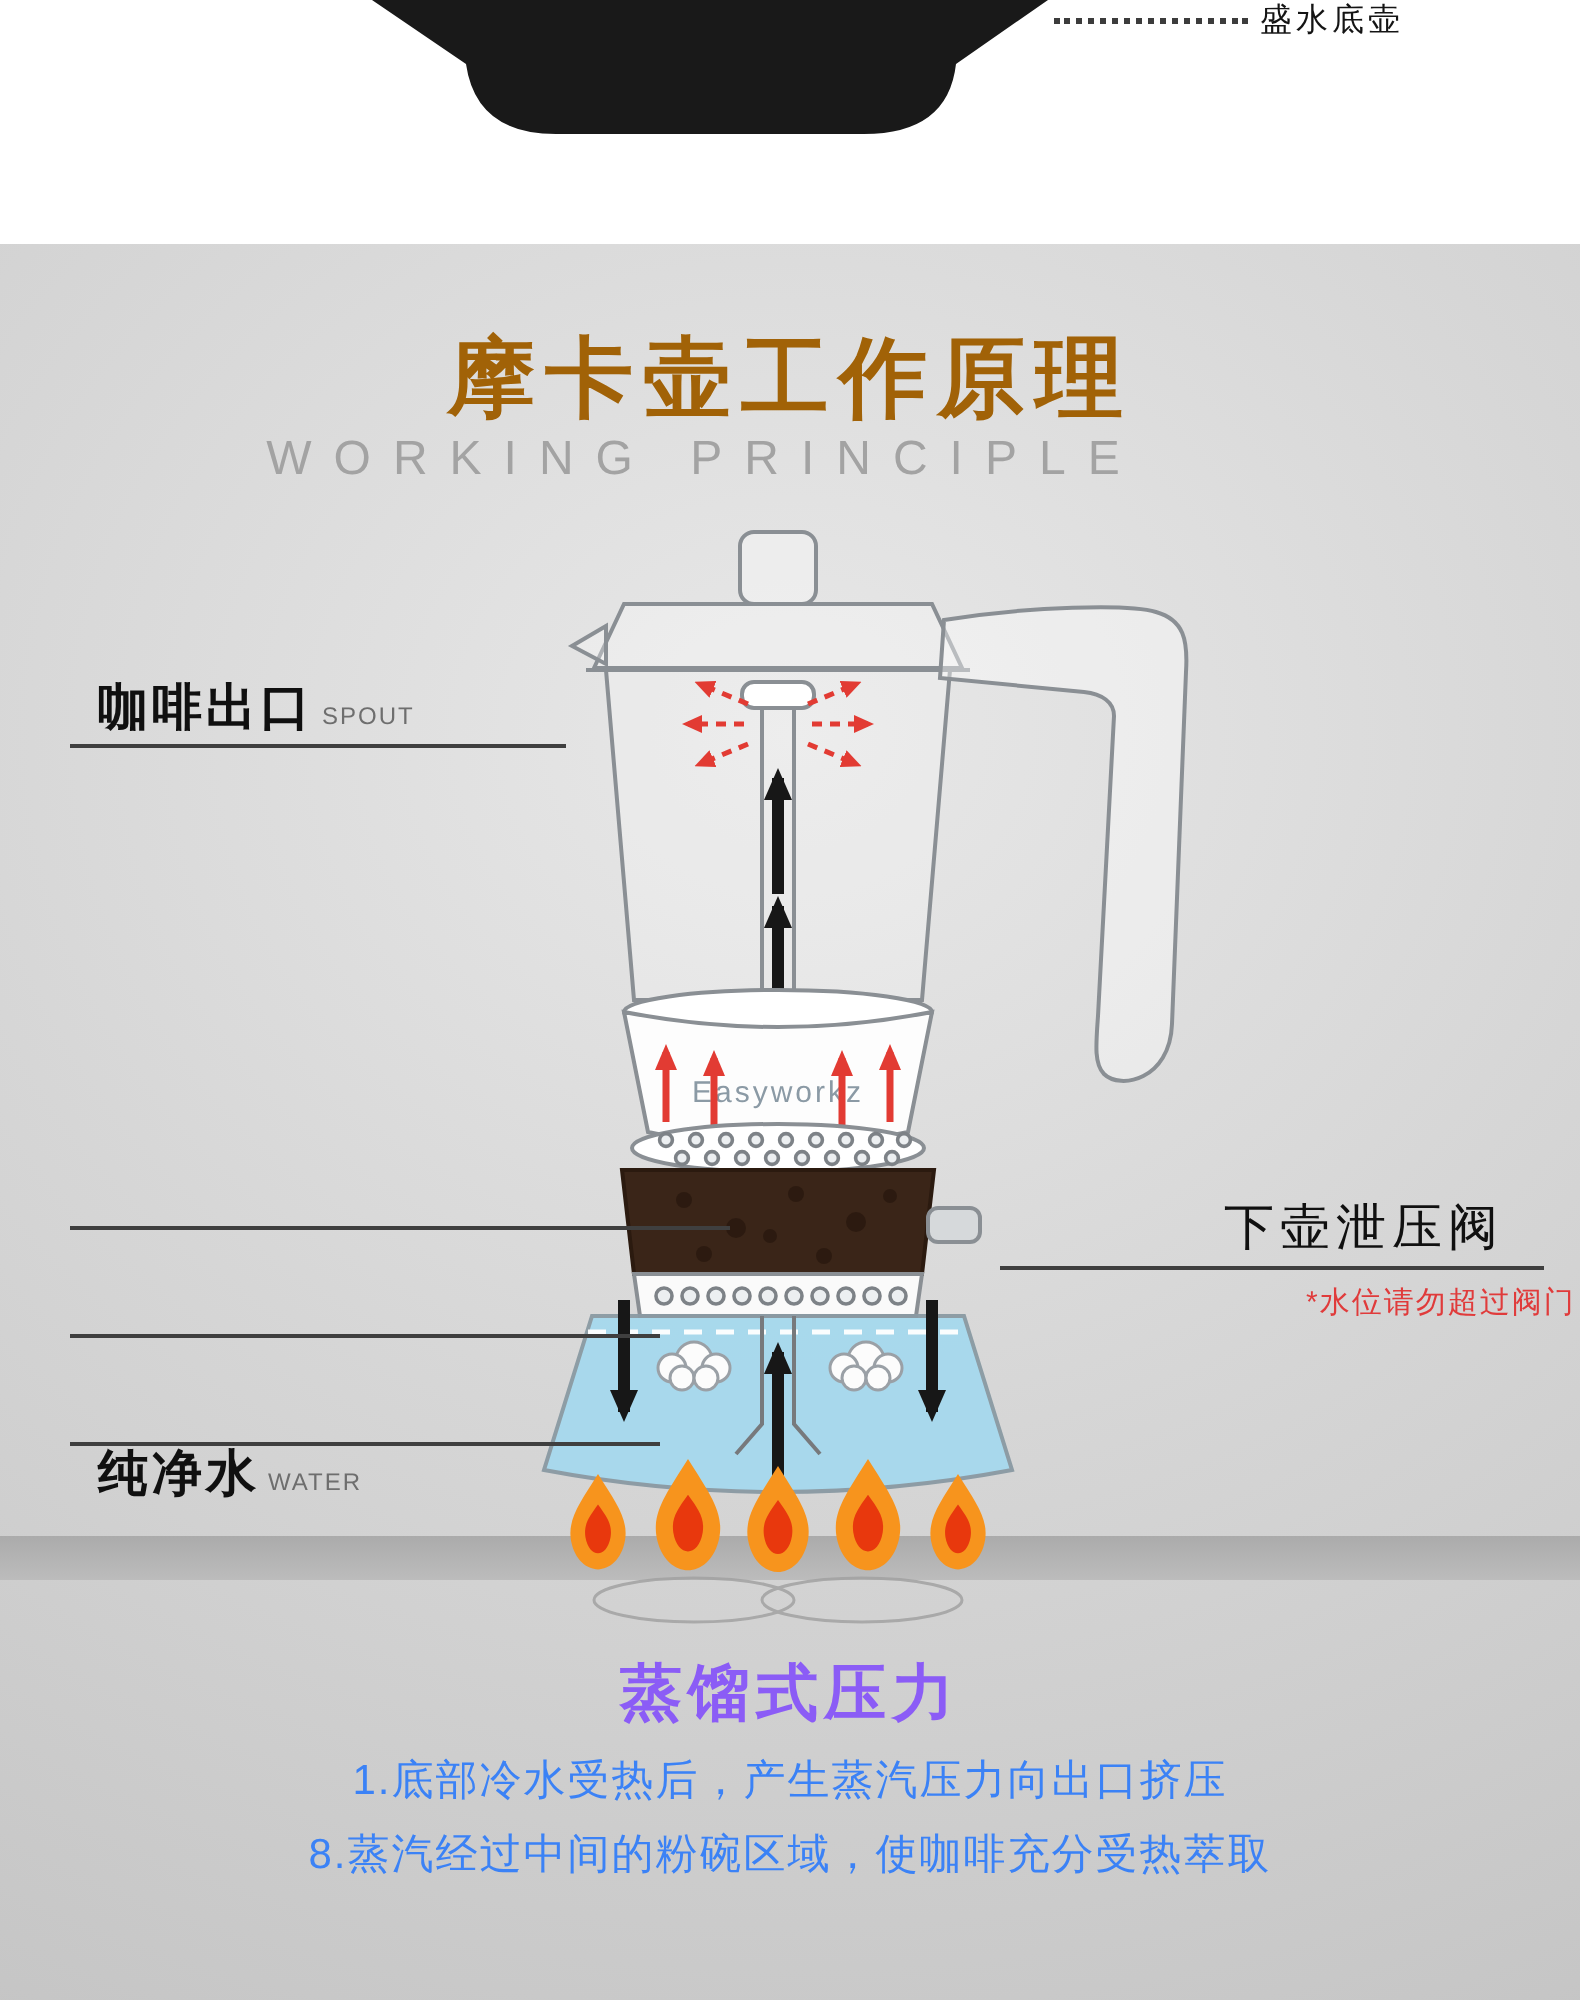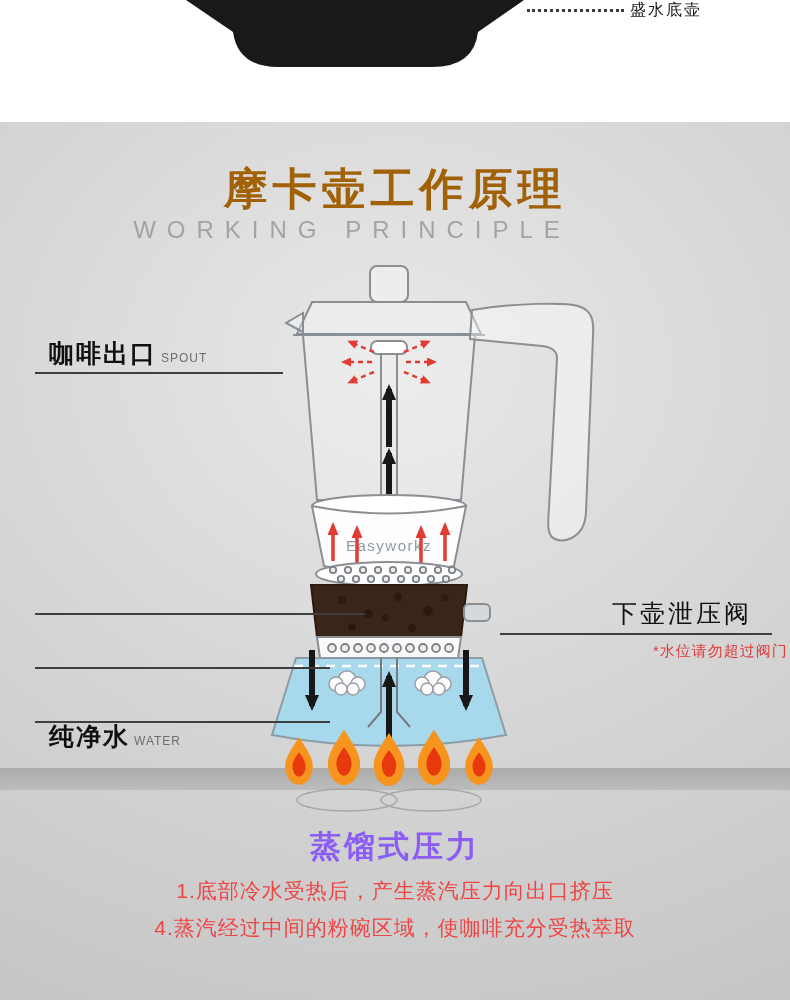--- a/index.html
+++ b/index.html
@@ -24,21 +24,21 @@
   .call .en{font-size:12px;color:#6e6e6e;letter-spacing:1px;margin-left:4px;}
   .call-line{position:absolute;height:0;border-top:2px solid #3f3f3f;}
 
   .call-right{position:absolute;left:612px;top:597px;font-size:25px;font-weight:normal;
          color:#101010;letter-spacing:3px;white-space:nowrap;}
   .valve-note{position:absolute;left:616px;top:642px;font-size:15px;color:#e03b3b;letter-spacing:1px;margin-left:37px;}
 
   .footer-title{position:absolute;left:0;top:826px;width:790px;text-align:center;
          font-size:31px;font-weight:bold;letter-spacing:3px;color:#8b5cf6;}
   .steps{position:absolute;left:0;top:872px;width:790px;text-align:center;}
-  .step{font-size:21px;color:#ef4444;line-height:37px;letter-spacing:1px;}
+  .step{font-size:21px;color:#3b82f6;line-height:37px;letter-spacing:1px;}
 </style>
 </head>
 <body>
 
 <div class="page">
 
   <div class="bg-gray"></div>
   <div class="stripe"></div>
 
   <svg class="art" viewBox="0 0 790 1000">
@@ -207,16 +207,16 @@
   </div>
   <div class="call-line" style="left:35px;top:721px;width:295px"></div>
 
   <div class="call-right">下壶泄压阀</div>
   <div class="call-line" style="left:500px;top:633px;width:272px"></div>
   <div class="valve-note">*水位请勿超过阀门</div>
 
   <div class="footer-title">蒸馏式压力</div>
   <div class="steps">
     <div class="step">1.底部冷水受热后，产生蒸汽压力向出口挤压</div>
-    <div class="step">4.蒸汽经过中间的粉碗区域，使咖啡充分受热萃取</div>
+    <div class="step">8.蒸汽经过中间的粉碗区域，使咖啡充分受热萃取</div>
   </div>
 
 </div>
 
 </body></html>

